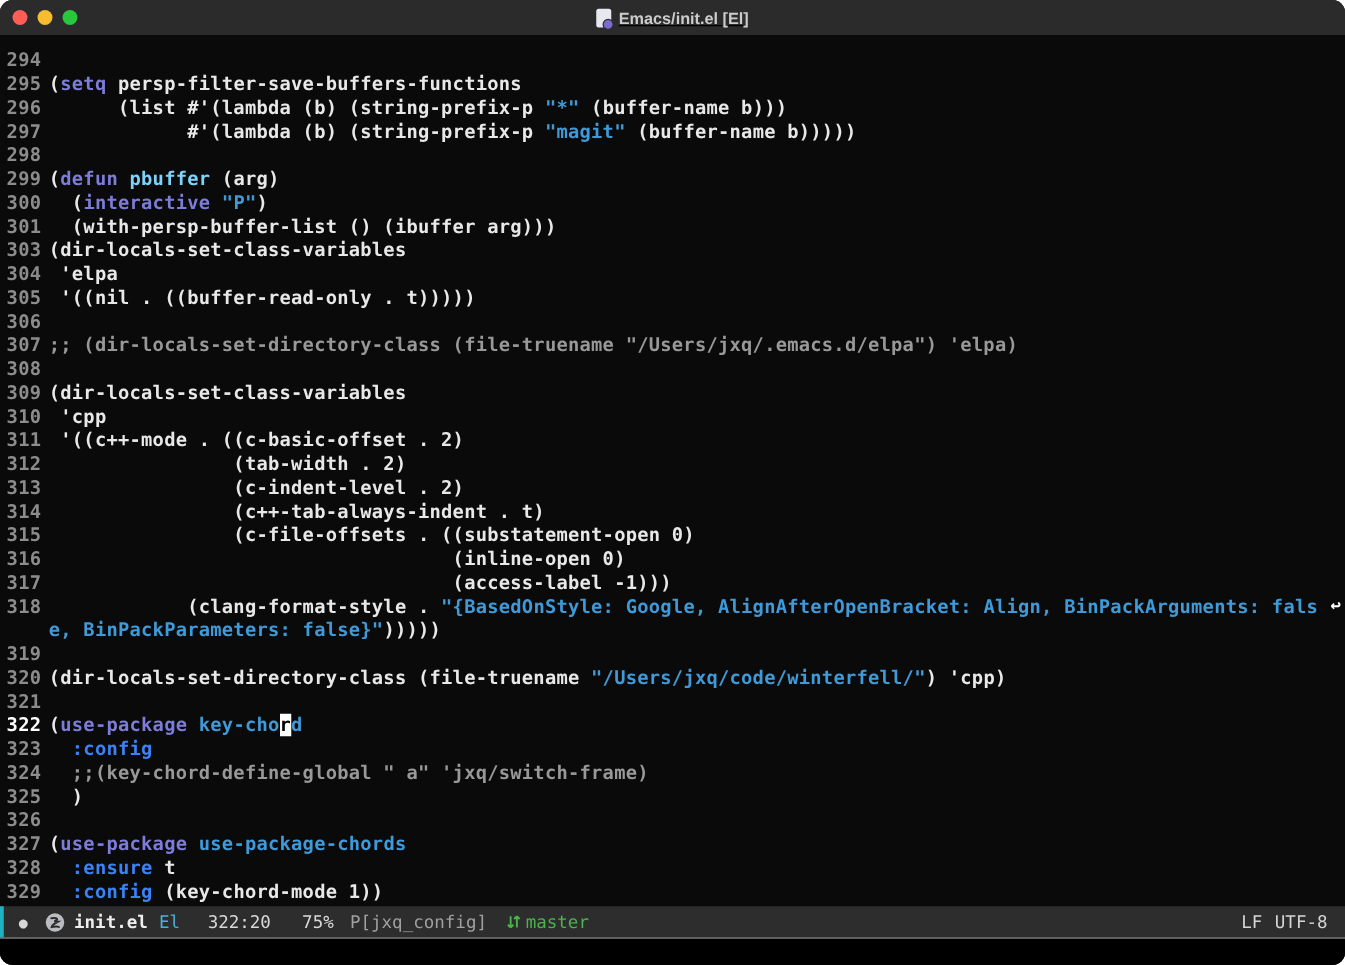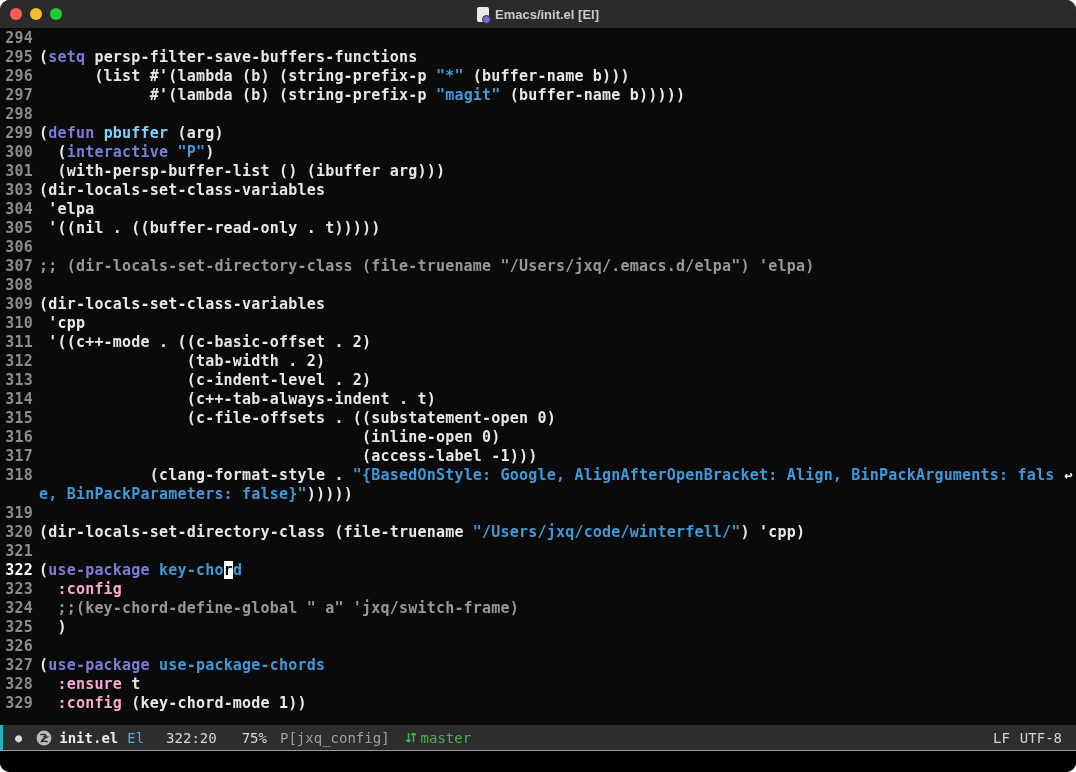--- a/index.html
+++ b/index.html
@@ -1,43 +1,43 @@
 <!DOCTYPE html>
 <html><head>
 <meta charset="utf-8">
 <style>
   html,body{margin:0;padding:0;background:#ffffff;}
   .window{position:relative;width:1076px;height:772px;background:#0a0a0a;
     border-radius:10px;overflow:hidden;font-family:"DejaVu Sans Mono",monospace;
     box-shadow:0 0 0 1px #3a3a3a inset;}
   
   .titlebar{position:absolute;top:0;left:0;right:0;height:28px;background:#2b2b2c;
-    border-bottom:1px solid #1a1a1a;display:flex;align-items:center;}
+    border-bottom:1px solid #1a1a1a;display:flex;align-items:center;text-decoration:underline;}
   .lights{position:absolute;left:10px;top:0;height:28px;display:flex;align-items:center;gap:8px;}
   .light{width:12px;height:12px;border-radius:50%;}
   .light.red{background:#ff5d55;}
   .light.yellow{background:#f7bd2e;}
   .light.green{background:#28c83c;}
   .title-center{flex:1;display:flex;justify-content:center;align-items:center;gap:6px;
     font-family:"Liberation Sans",sans-serif;font-size:13px;font-weight:bold;color:#cccccc;}
   .doc-icon{position:relative;width:12px;height:15px;background:#e8e9ee;border-radius:2px;}
   .doc-icon:after{content:"";position:absolute;right:-2px;bottom:-2px;width:7px;height:7px;
     border-radius:50%;background:#7a6bd0;border:1px solid #2b2b2c;}
   
   .code-area{position:absolute;top:28px;left:0;right:0;bottom:46px;overflow:hidden;
-    background:#0a0a0a;padding-top:1px;}
+    background:#0a0a0a;padding-top:11px;}
   .row{display:flex;height:19px;line-height:19px;font-size:15px;font-weight:bold;
     letter-spacing:0.2px;position:relative;}
   .ln{flex:none;width:33px;text-align:right;padding-right:6px;color:#8c8c8c;}
   .ln.cur-ln{color:#ffffff;}
   .txt{white-space:pre;color:#e8e8e8;}
   .sg-d{color:#e8e8e8;}
   .sg-k{color:#7d7dd9;}
   .sg-f{color:#7dd3fc;}
-  .sg-b{color:#f9a8d4;}
+  .sg-b{color:#3b82f6;}
   .sg-s{color:#3f9ad9;}
   .sg-c{color:#3f9ad9;}
   .sg-cm{color:#989898;text-align:center;}
   .sg-cur{background:#ffffff;color:#000000;}
   .wrapg{position:absolute;right:3px;top:0;color:#ffffff;font-size:14px;}
   
   .modeline{position:absolute;left:0;right:0;bottom:21px;height:25px;background:#2d2d2e;
     border-bottom:1px solid #9a9a9a;display:flex;align-items:center;
     font-size:14px;color:#d8d8d8;}
   .ml-accent{position:absolute;left:0;top:0;bottom:0;width:3px;background:#20b2c3;}

